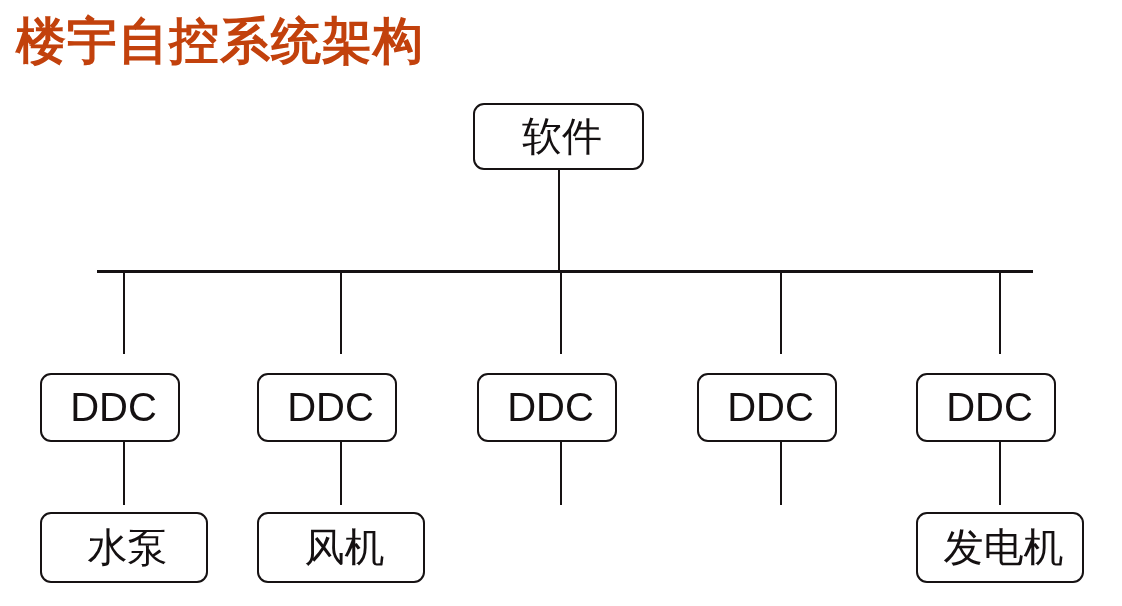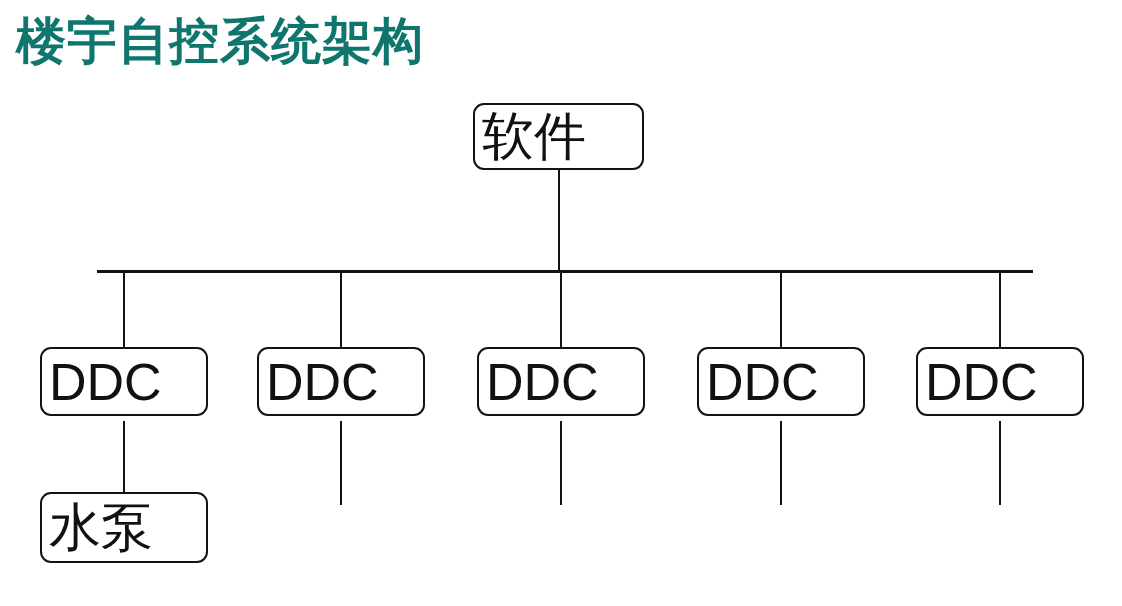--- a/index.html
+++ b/index.html
@@ -14,43 +14,44 @@
     overflow: hidden;
   }
 
   .diagram-title {
     position: absolute;
     left: 16px;
     top: 8px;
     font-size: 50px;
     font-weight: 700;
     letter-spacing: 1px;
-    color: #0f766e;
+    color: #c2410c;
     white-space: nowrap;
   }
 
   .node {
     position: absolute;
     display: flex;
     align-items: center;
+    justify-content: center;
     border: 2.5px solid #161213;
     border-radius: 11px;
     background: #ffffff;
     color: #141011;
-    font-size: 52px;
+    font-size: 40px;
     font-weight: 400;
     white-space: nowrap;
     z-index: 2;
     padding-left: 7px;
   }
 
   .node-root   { left: 473px; top: 103px; width: 171px; height: 67px; }
 
-  .node-ddc    { top: 347px; width: 168px; height: 69px; }
-  .node-device { top: 492px; width: 168px; height: 71px; }
+  .node-ddc    { top: 373px; width: 140px; height: 69px; }
+  .node-device { top: 512px; width: 168px; height: 71px; }
 
   .col-0 { left: 40px;  }
   .col-1 { left: 257px; }
   .col-2 { left: 477px; }
   .col-3 { left: 697px; }
   .col-4 { left: 916px; }
 
   .line {
     position: absolute;
     background: #161213;
@@ -109,14 +110,20 @@
   <div class="node node-ddc col-3">
     <span>DDC</span>
   </div>
   <div class="node node-ddc col-4">
     <span>DDC</span>
   </div>
 
   <div class="node node-device col-0">
     <span>水泵</span>
   </div>
+  <div class="node node-device col-1">
+    <span>风机</span>
+  </div>
+  <div class="node node-device col-4">
+    <span>发电机</span>
+  </div>
 
 </div>
 
 </body></html>

